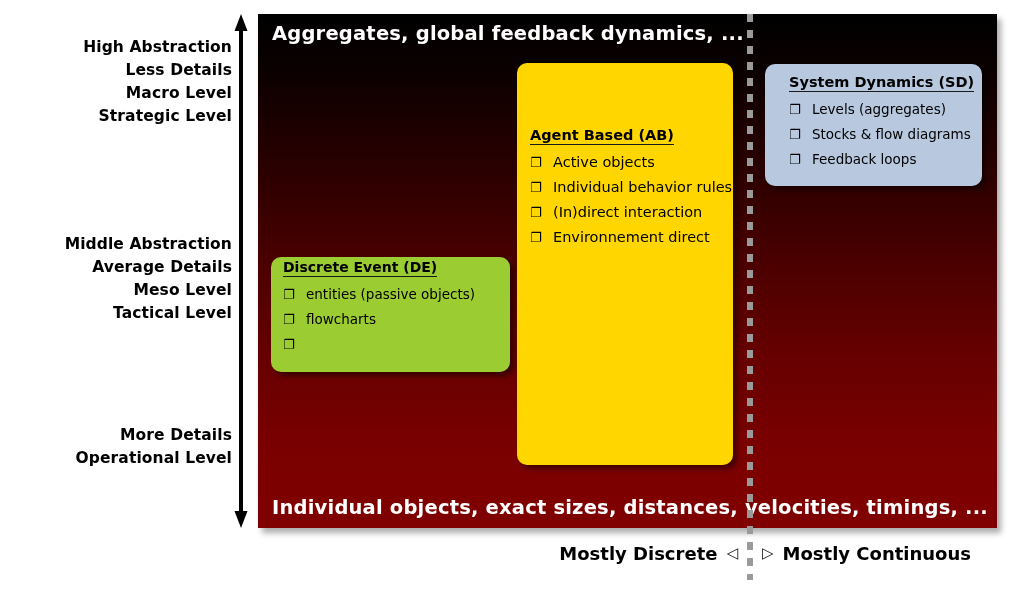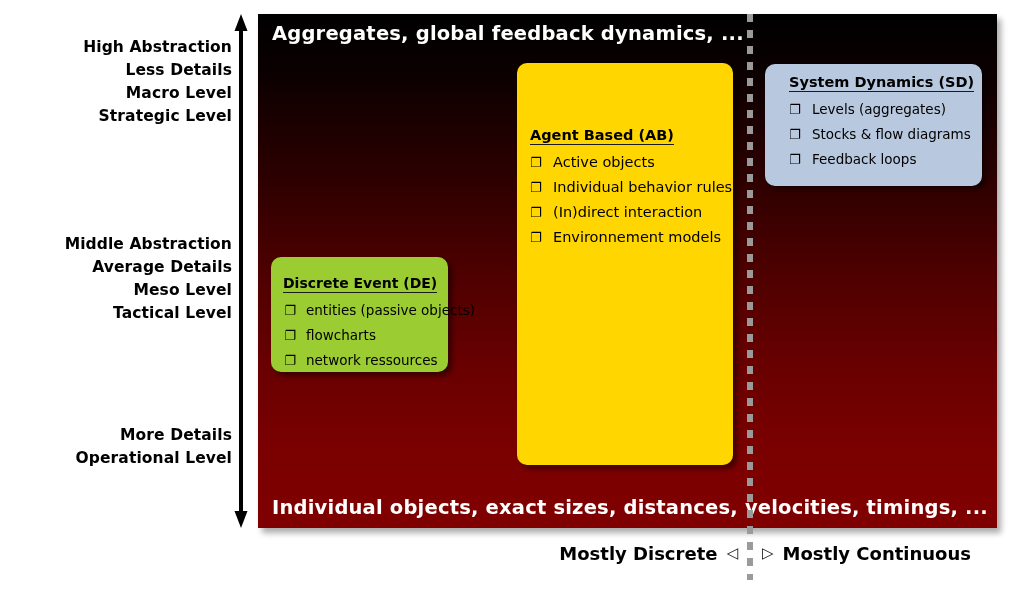--- a/index.html
+++ b/index.html
@@ -130,25 +130,24 @@
     flex: 0 0 14px;
     margin-right: 9px;
     font-size: 13px;
     line-height: 25px;
   }
 
   
   #card-de {
     left: 271px;
     top: 257px;
-    width: 177px;
+    width: 239px;
     height: 115px;
     background: #9BCC32;
-    padding: 16px 12px 8px 12px;
-    text-align: center;
+    padding: 0 12px 8px 12px;
   }
   #card-de .card-title { font-size: 14px; }
   #card-de li { font-size: 13.5px; line-height: 24px; }
 
   
   #card-ab {
     left: 517px;
     top: 63px;
     width: 216px;
     height: 402px;
@@ -247,21 +246,20 @@
     <li>
       <span class="bullet-box">❐</span>
       <span>entities (passive objects)</span>
     </li>
     <li>
       <span class="bullet-box">❐</span>
       <span>flowcharts</span>
     </li>
     <li>
       <span class="bullet-box">❐</span>
-      <span>network ressources</span>
     </li>
   </ul>
 </div>
 
 <div class="card" id="card-ab">
   <div class="ab-inner">
     <div class="card-title">Agent Based (AB)</div>
     <ul>
       <li>
         <span class="bullet-box">❐</span>
@@ -270,21 +268,21 @@
       <li>
         <span class="bullet-box">❐</span>
         <span>Individual behavior rules</span>
       </li>
       <li>
         <span class="bullet-box">❐</span>
         <span>(In)direct interaction</span>
       </li>
       <li>
         <span class="bullet-box">❐</span>
-        <span>Environnement models</span>
+        <span>Environnement direct</span>
       </li>
     </ul>
   </div>
 </div>
 
 <div class="card" id="card-sd">
   <div class="card-title">System Dynamics (SD)</div>
   <ul>
     <li>
       <span class="bullet-box">❐</span>

